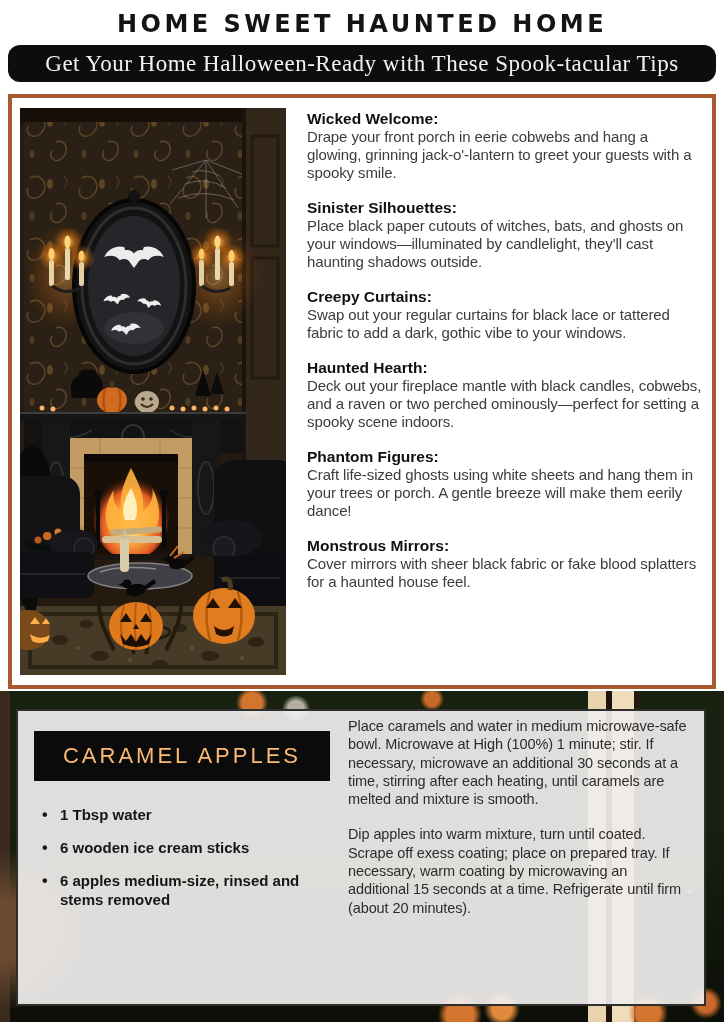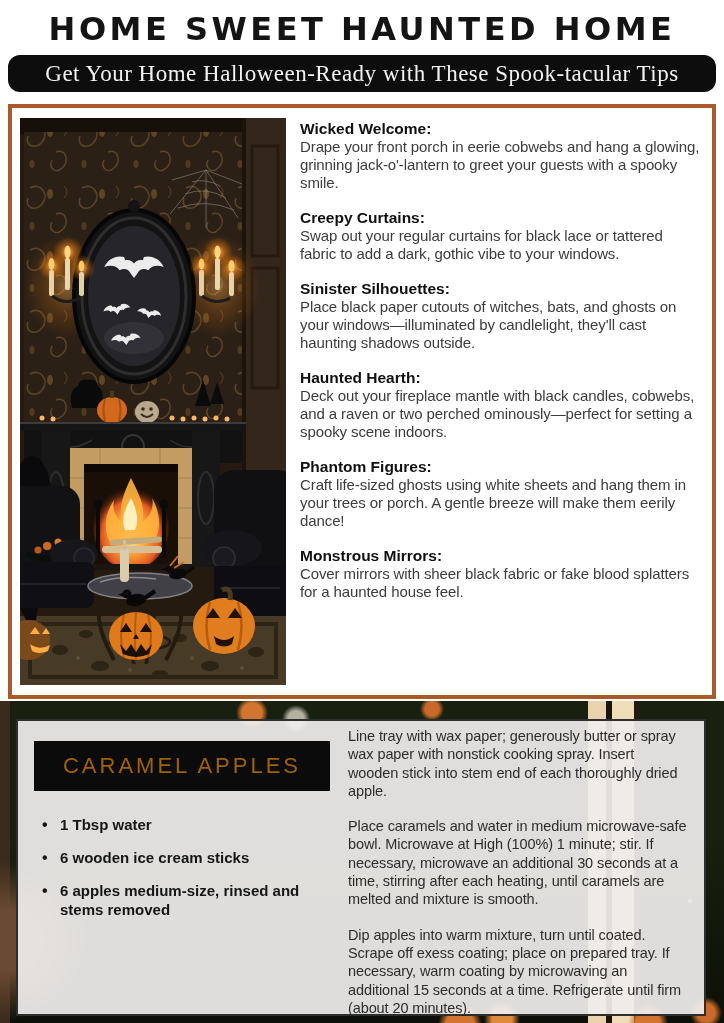--- a/index.html
+++ b/index.html
@@ -5,33 +5,33 @@
   html,body{margin:0;padding:0;}
   body{
     width:724px;height:1023px;background:#ffffff;
     font-family:"Liberation Sans", sans-serif;
     position:relative;overflow:hidden;
   }
   
   .page-title{
     margin:10px 0 0 0;text-align:center;
     font-family:"DejaVu Sans", sans-serif;
-    font-size:32px;font-weight:bold;letter-spacing:3.5px;
+    font-size:24px;font-weight:bold;letter-spacing:3.5px;
     color:#141414;
   }
   .banner{
     margin:7px 8px 0 8px;height:37px;line-height:37px;
     background:#0d0d0d;color:#f2f2f2;text-align:center;
     font-family:"Liberation Serif", serif;font-size:23px;letter-spacing:0.5px;border-radius:12px;
   }
   
   .tips-frame{
     margin:12px 8px 0 8px;height:595px;box-sizing:border-box;
     border:4px solid #a85a2c;background:#ffffff;
-    padding:10px 6px 10px 8px;display:flex;gap:12px;
+    padding:10px 6px 10px 8px;display:flex;gap:19px;
   }
   .photo{flex:none;width:266px;height:567px;display:block;}
   .tips-col{flex:1;padding:2px 4px 0 2px;font-size:15px;line-height:18px;color:#3c3c3c;}
   .tip{margin:0 0 17px 0;}
   .tip:last-child{margin-bottom:3px;}
   .tip-heading{font-weight:bold;color:#101010;font-size:15.5px;}
   .tip-body{letter-spacing:-0.1px;}
   
   .recipe-section{position:relative;height:331px;margin-top:2px;overflow:hidden;}
   .recipe-bg{
@@ -52,21 +52,21 @@
       linear-gradient(90deg, rgba(0,0,0,0) 0 588px, #e8d3ae 588px 606px, #1c140c 606px 612px, #efdcb8 612px 634px, #241a10 634px 640px, rgba(0,0,0,0) 640px),
       linear-gradient(180deg, #18200f 0 40%, #0c0f07 100%);
   }
   .recipe-panel{
     position:absolute;left:16px;right:18px;top:18px;bottom:16px;
     background:rgba(239,237,236,0.93);border:2px solid #2e2e2e;
     box-sizing:border-box;display:flex;gap:18px;padding:4px 16px 8px 16px;
   }
   .recipe-left{flex:none;width:296px;}
   .recipe-title-box{
-    margin-top:16px;background:#0b0b0b;color:#a16207;text-align:center;
+    margin-top:16px;background:#0b0b0b;color:#fdba74;text-align:center;
     font-size:22px;letter-spacing:3px;padding:12px 0;
   }
   .ingredients{margin:24px 0 0 0;padding:0 0 0 8px;list-style:none;}
   .ingredients li{
     position:relative;padding-left:18px;margin-bottom:14px;
     font-weight:bold;color:#161616;font-size:15px;line-height:19px;
   }
   .ingredients li::before{
     content:"•";position:absolute;left:0;top:0;font-size:16px;color:#161616;
   }
@@ -320,26 +320,26 @@
       </g>
     </g>
   </svg>
 
   <div class="tips-col">
     <div class="tip">
       <div class="tip-heading">Wicked Welcome:</div>
       <div class="tip-body">Drape your front porch in eerie cobwebs and hang a glowing, grinning jack-o'-lantern to greet your guests with a spooky smile.</div>
     </div>
     <div class="tip">
+      <div class="tip-heading">Sinister Silhouettes:</div>
+      <div class="tip-body">Place black paper cutouts of witches, bats, and ghosts on your windows—illuminated by candlelight, they'll cast haunting shadows outside.</div>
+    </div>
+    <div class="tip">
       <div class="tip-heading">Creepy Curtains:</div>
       <div class="tip-body">Swap out your regular curtains for black lace or tattered fabric to add a dark, gothic vibe to your windows.</div>
-    </div>
-    <div class="tip">
-      <div class="tip-heading">Sinister Silhouettes:</div>
-      <div class="tip-body">Place black paper cutouts of witches, bats, and ghosts on your windows—illuminated by candlelight, they'll cast haunting shadows outside.</div>
     </div>
     <div class="tip">
       <div class="tip-heading">Haunted Hearth:</div>
       <div class="tip-body">Deck out your fireplace mantle with black candles, cobwebs, and a raven or two perched ominously—perfect for setting a spooky scene indoors.</div>
     </div>
     <div class="tip">
       <div class="tip-heading">Phantom Figures:</div>
       <div class="tip-body">Craft life-sized ghosts using white sheets and hang them in your trees or porch. A gentle breeze will make them eerily dance!</div>
     </div>
     <div class="tip">
@@ -356,18 +356,17 @@
       <div class="recipe-title-box">
         <span>CARAMEL APPLES</span>
       </div>
       <ul class="ingredients">
         <li>1 Tbsp water</li>
         <li>6 wooden ice cream sticks</li>
         <li>6 apples medium-size, rinsed and stems removed</li>
       </ul>
     </div>
     <div class="recipe-right">
-      <p class="step">Line tray with wax paper; generously butter or spray wax paper with nonstick cooking spray. Insert wooden stick into stem end of each thoroughly dried apple.</p>
       <p class="step">Place caramels and water in medium microwave-safe bowl. Microwave at High (100%) 1 minute; stir. If necessary, microwave an additional 30 seconds at a time, stirring after each heating, until caramels are melted and mixture is smooth.</p>
       <p class="step">Dip apples into warm mixture, turn until coated. Scrape off exess coating; place on prepared tray. If necessary, warm coating by microwaving an additional 15 seconds at a time. Refrigerate until firm (about 20 minutes).</p>
     </div>
   </div>
 </div>
 
 </body></html>

